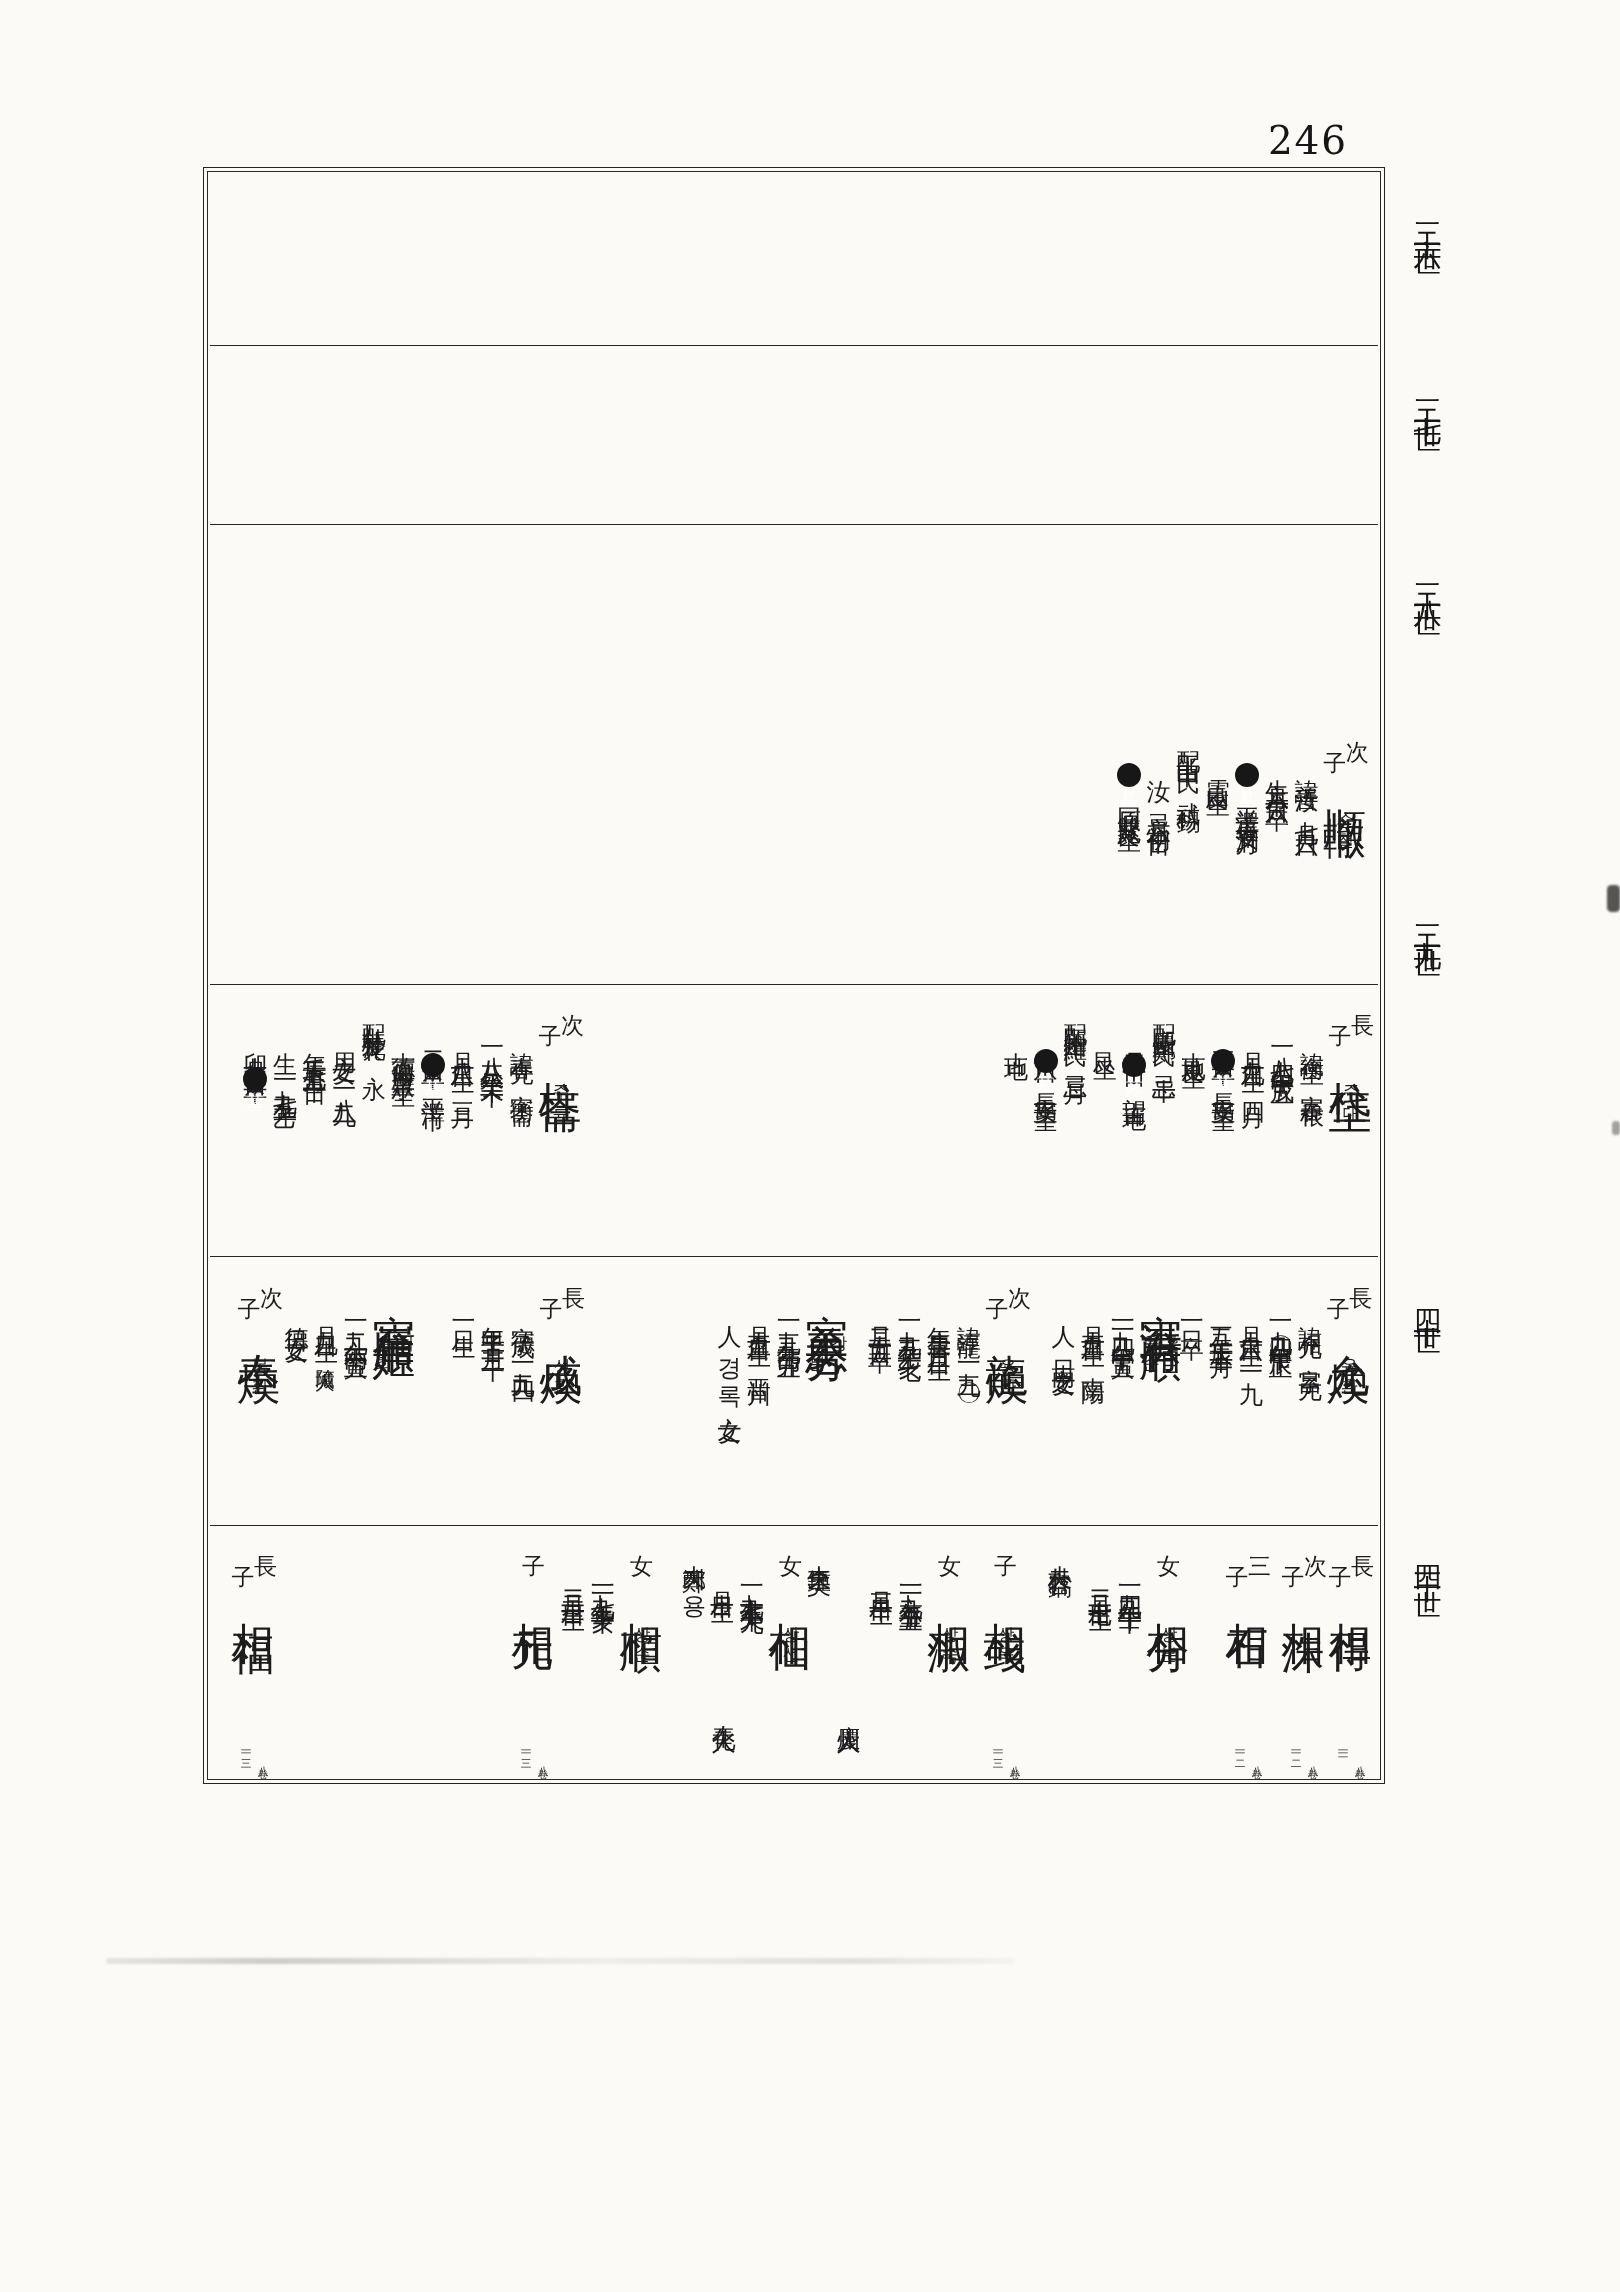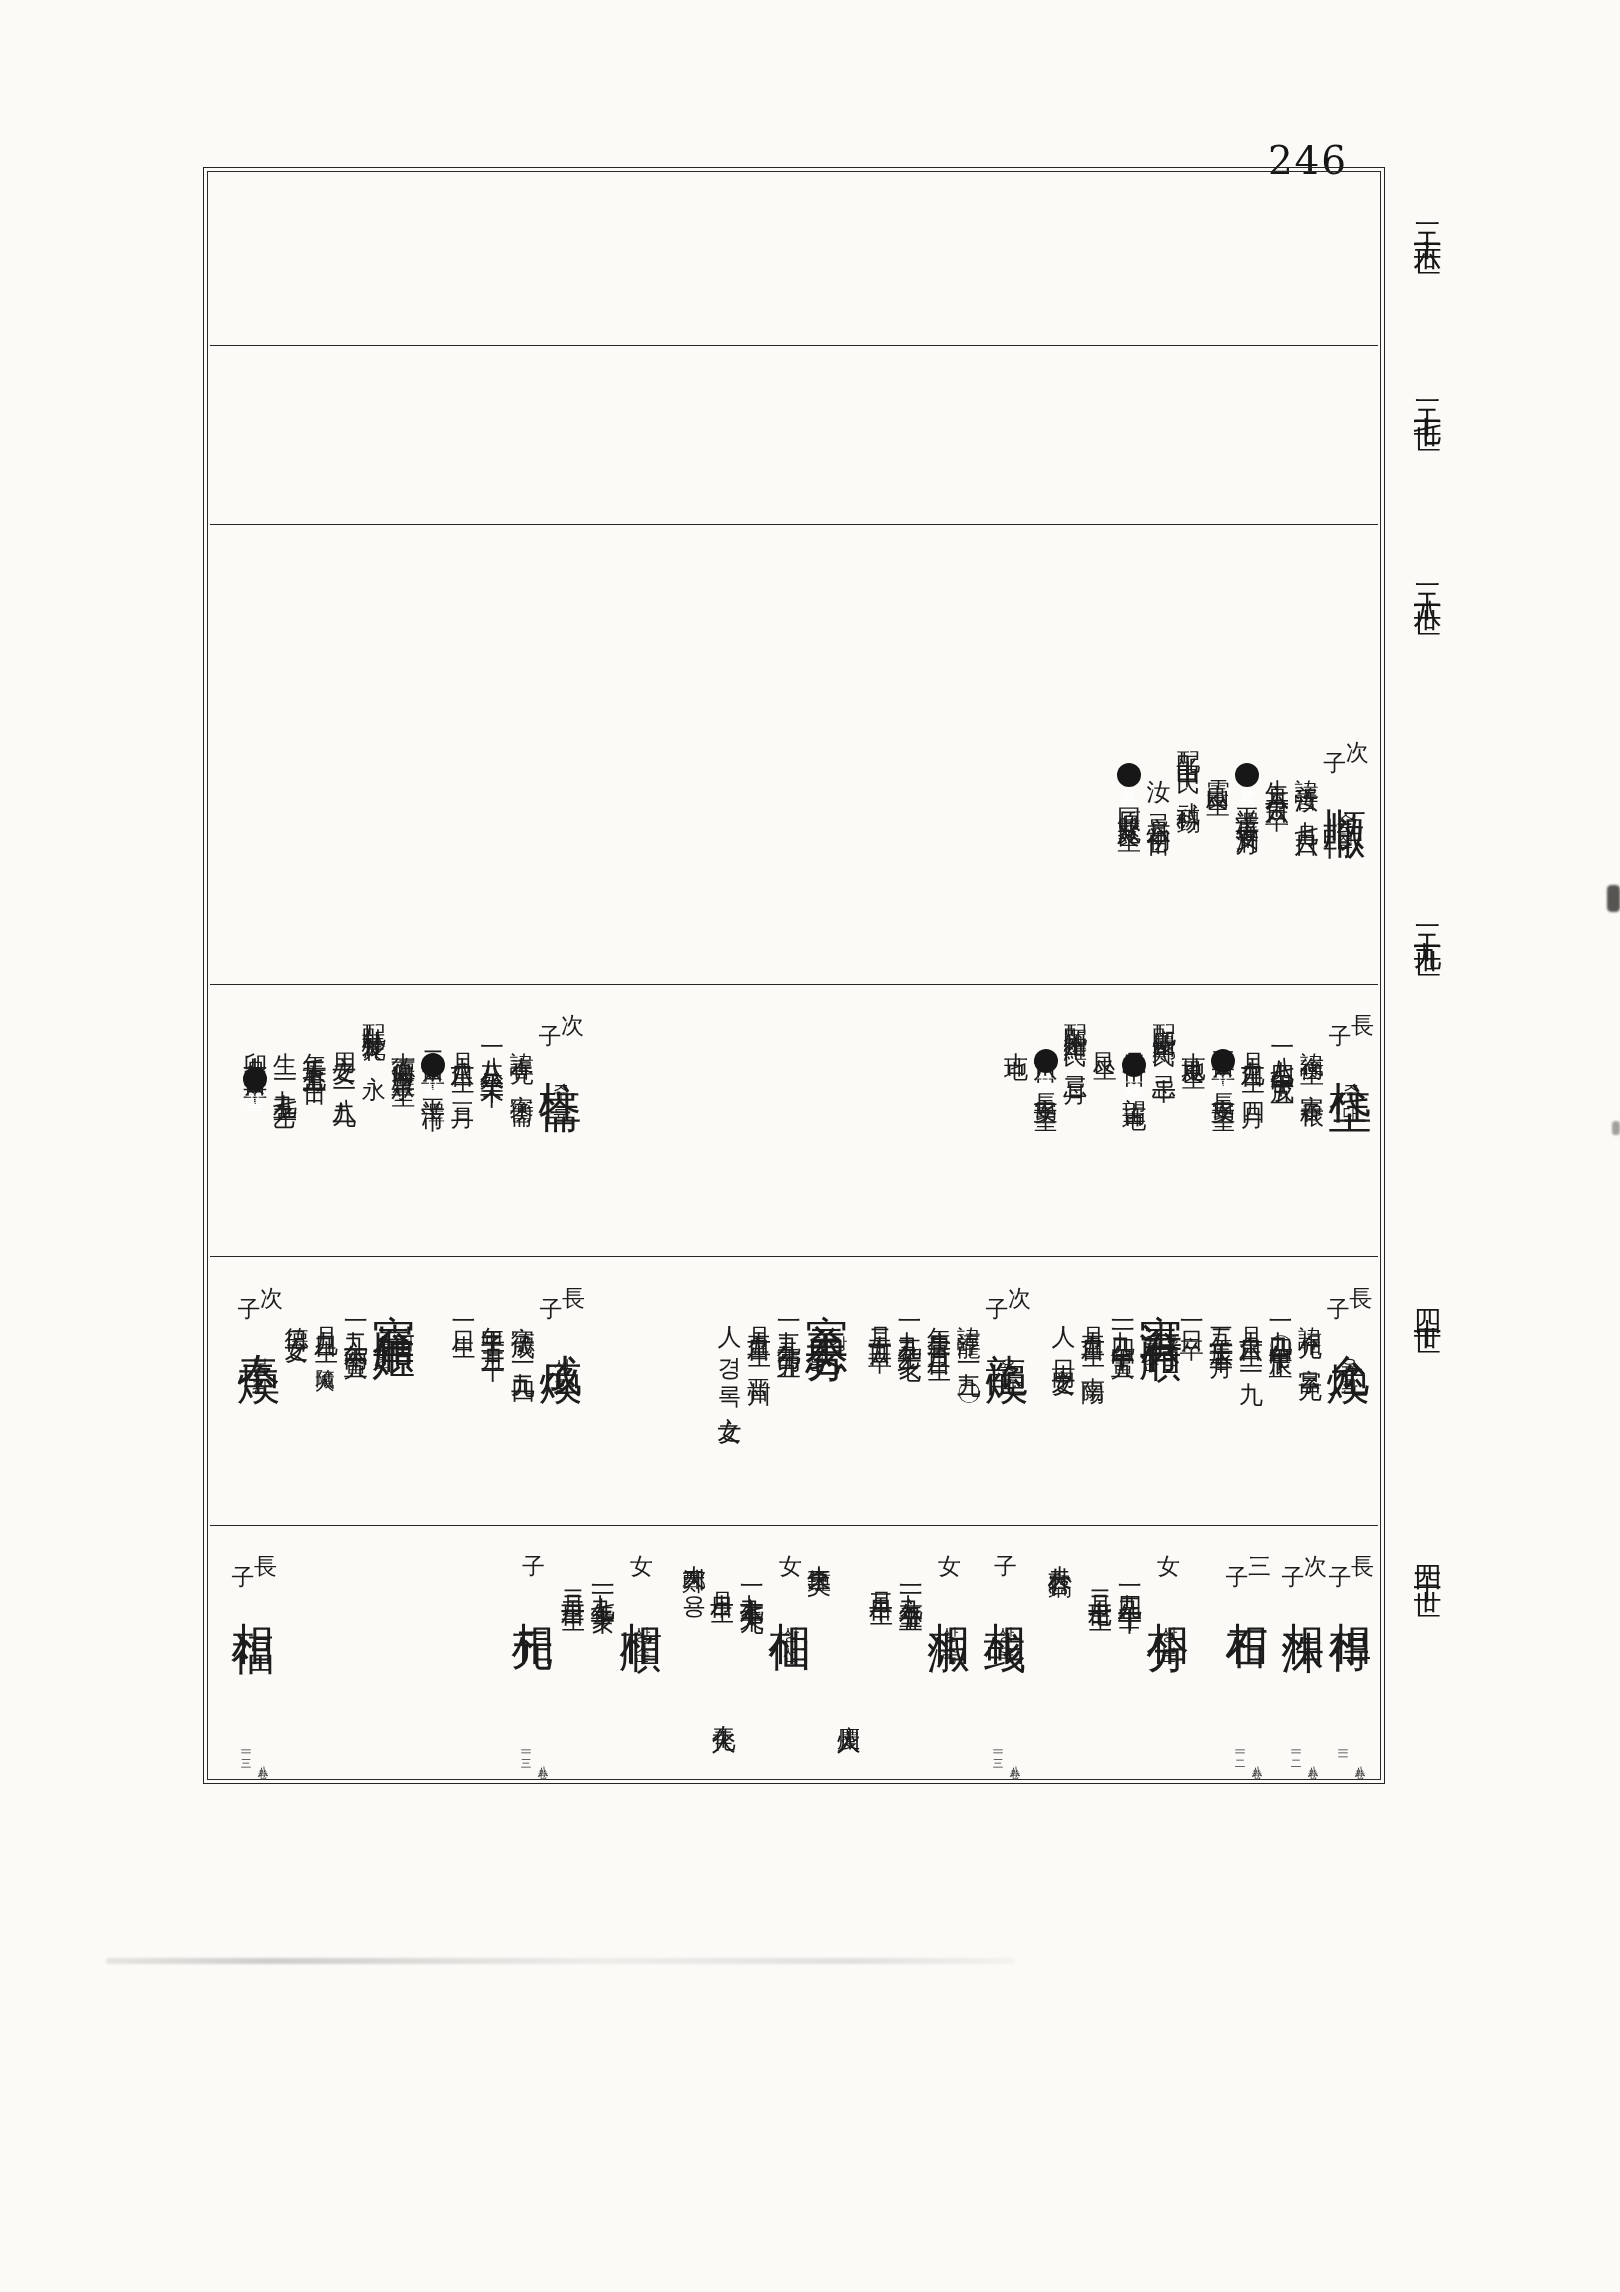--- a/index.html
+++ b/index.html
@@ -5,21 +5,20 @@
   html,body{margin:0;padding:0;}
   body{
     width:1620px;height:2293px;position:relative;overflow:hidden;
     background:#fbfaf7;
     font-family:"DejaVu Serif","Liberation Serif",serif;
     color:#1c1c1c;
   }
   #page-number{
     position:absolute;left:1268px;top:118px;font-size:39px;letter-spacing:1.8px;
     color:#161616;
-    margin-top:20px;
   }
   .margin-label{
     position:absolute;left:1408px;writing-mode:vertical-rl;text-orientation:upright;
     font-size:28px;letter-spacing:8px;color:#161616;
   }
   #gtable{
     position:absolute;left:203px;top:167px;width:1182px;height:1617px;
     border:1.8px solid #242424;background:transparent;box-sizing:border-box;
   }
   #gtable:before{

